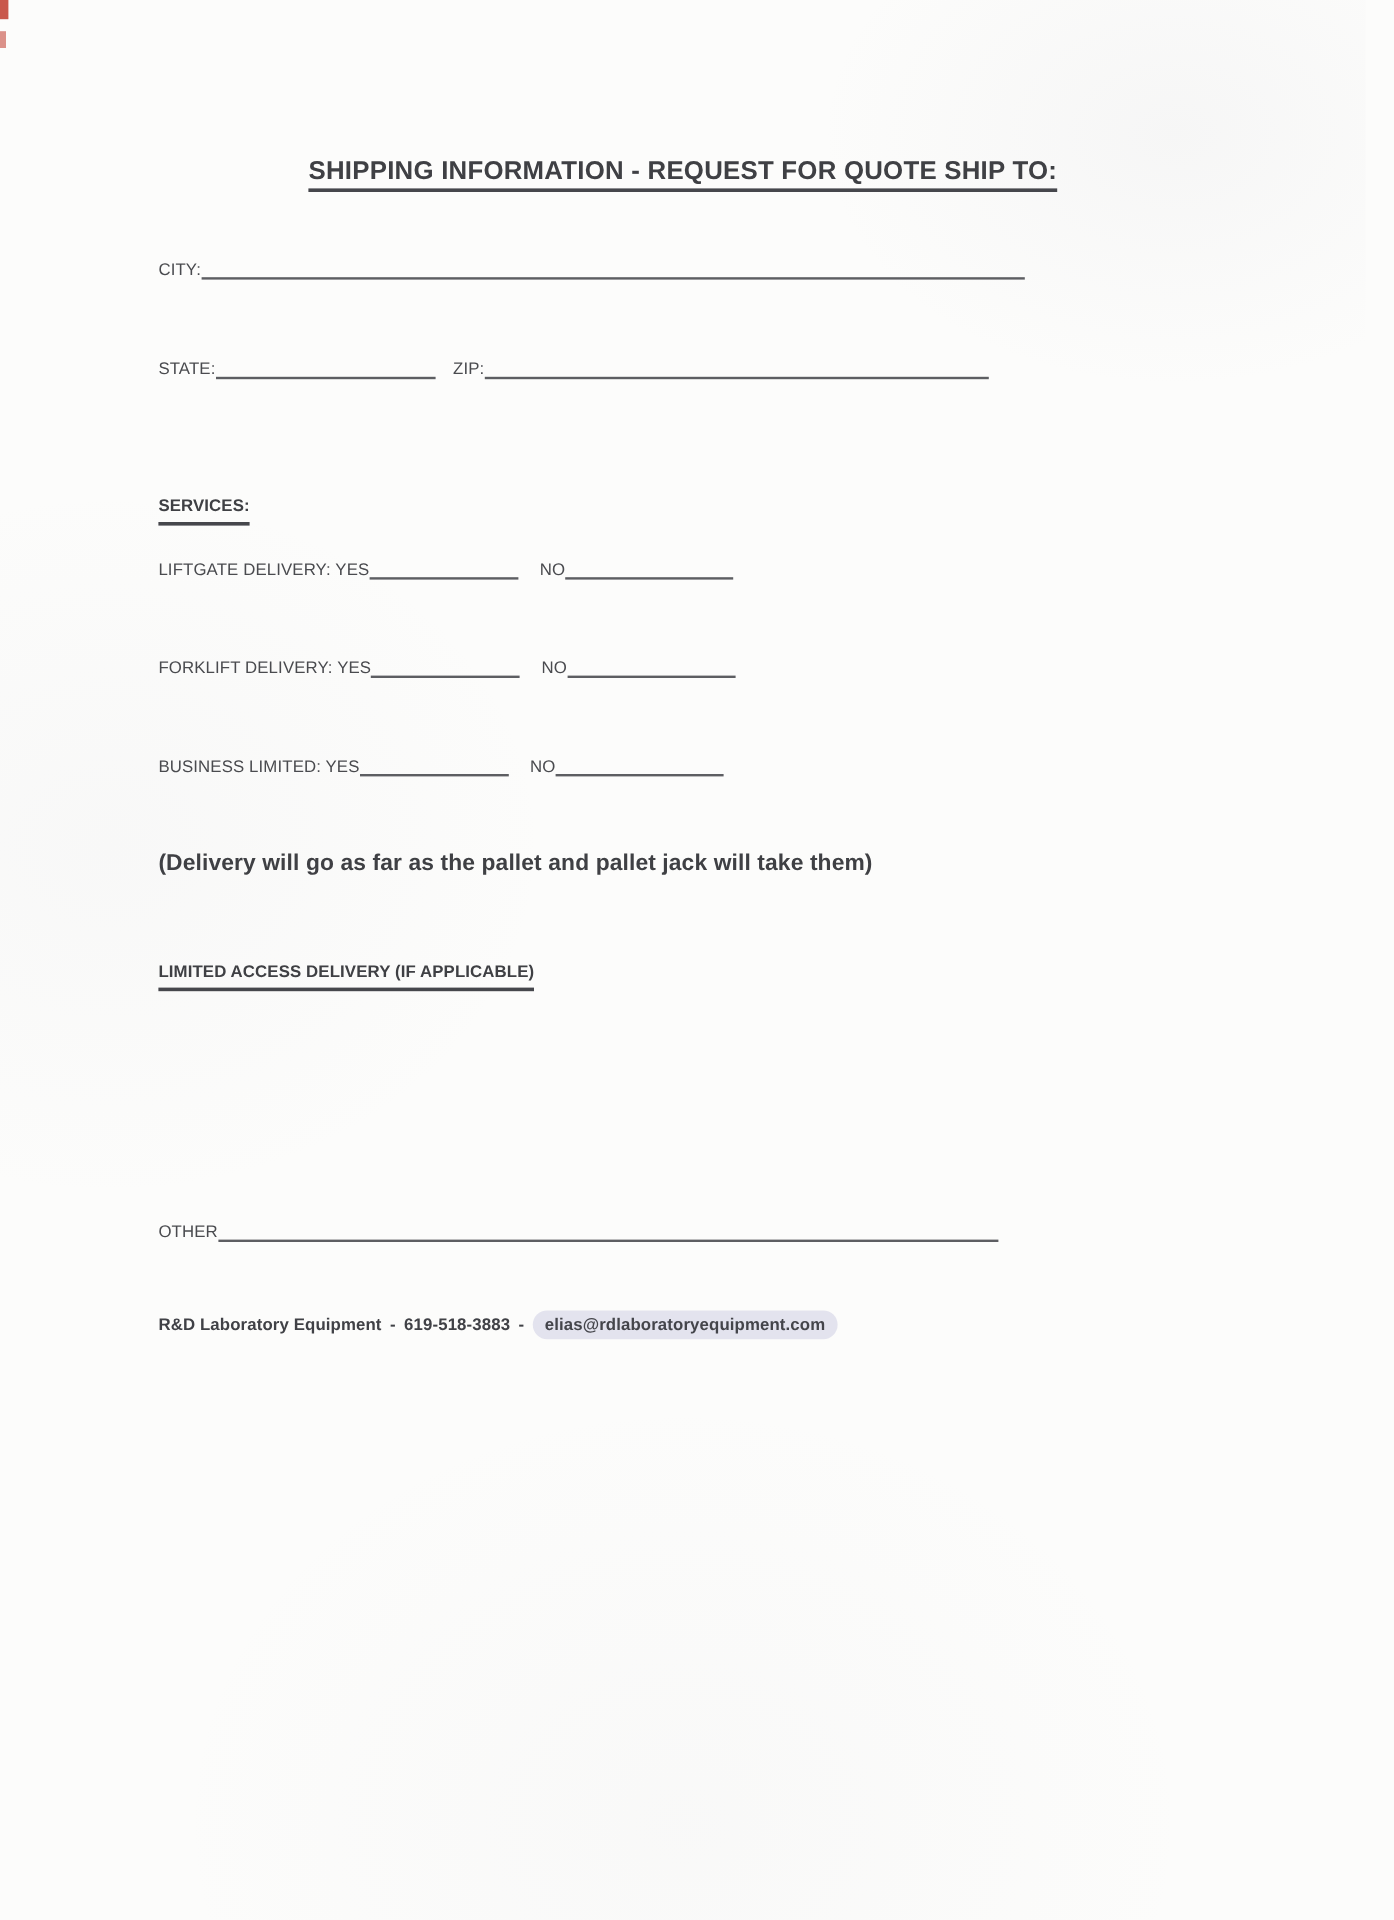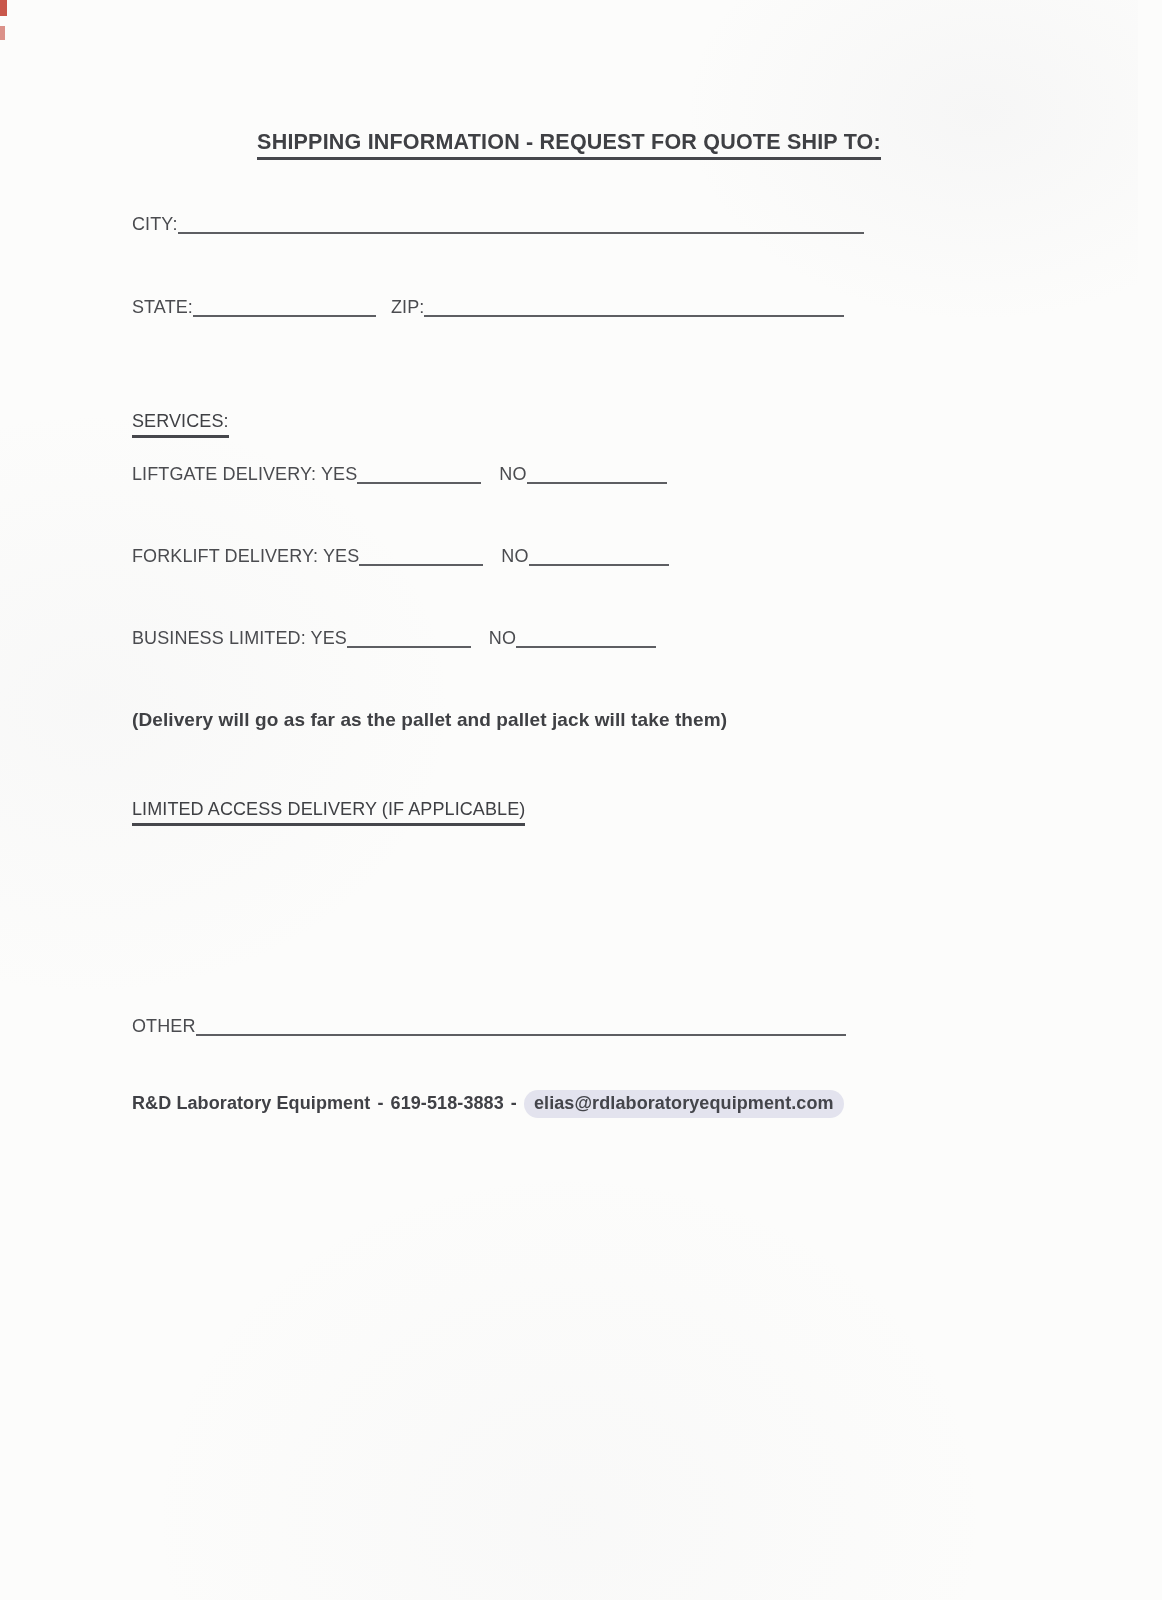--- a/index.html
+++ b/index.html
@@ -23,24 +23,24 @@
   .artifact.a1{top:0;width:7px;height:16px;}
   .artifact.a2{top:26px;width:5px;height:14px;opacity:.55;}
 
   .title{position:absolute;top:130px;left:0;width:100%;text-align:center;}
   .title span{
     display:inline-block;font-weight:bold;font-size:21.5px;color:var(--heading);
     letter-spacing:.2px;border-bottom:3px solid #46474c;padding-bottom:2px;white-space:nowrap;
   }
 
   .row{
-    position:absolute;left:132px;font-size:18px;line-height:26px;
+    position:absolute;left:132px;font-size:14px;line-height:26px;
     color:var(--text);white-space:nowrap;letter-spacing:.1px;
   }
-  .hd{font-weight:normal;color:var(--heading);}
+  .hd{font-weight:bold;color:var(--heading);}
   .hd .u{display:inline-block;border-bottom:3px solid #46474c;padding-bottom:1px;}
 
   .bl{display:inline-block;height:3px;border-bottom:2px solid var(--line);vertical-align:-4px;}
   .w686{width:686px}.w183{width:183px}.w420{width:420px}
   .w124{width:124px}.w140{width:140px}
   .w81{width:81px}.w80{width:80px}.w90{width:90px}.w100{width:100px}.w650{width:650px}
   .gap-l{margin-left:18px}
   .ml3{margin-left:15px}
   .ml8{margin-left:8px}
 

